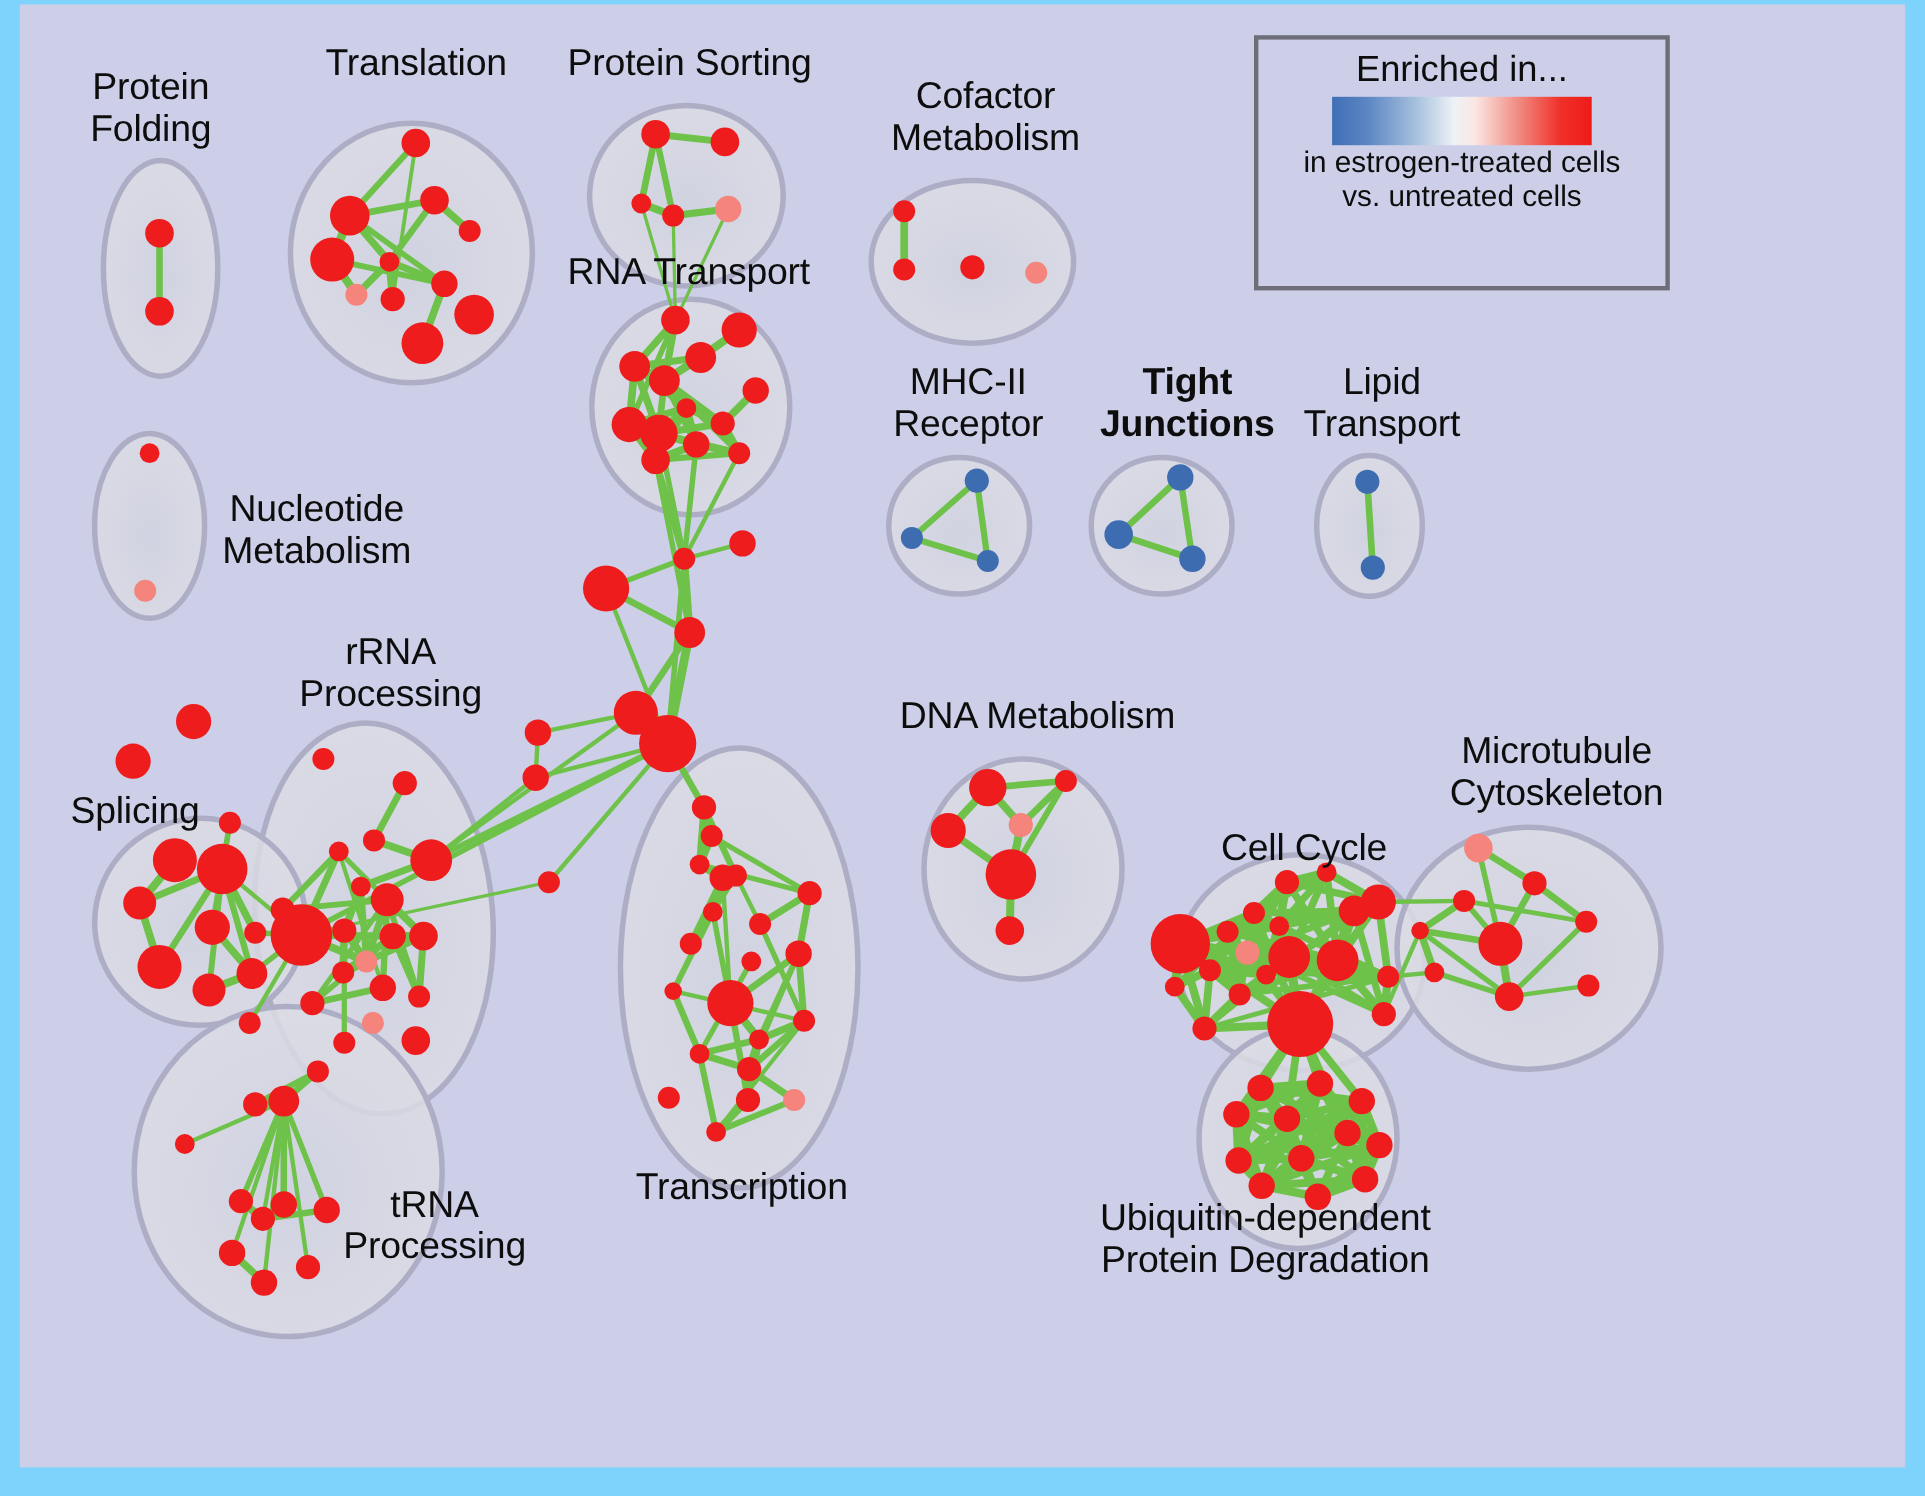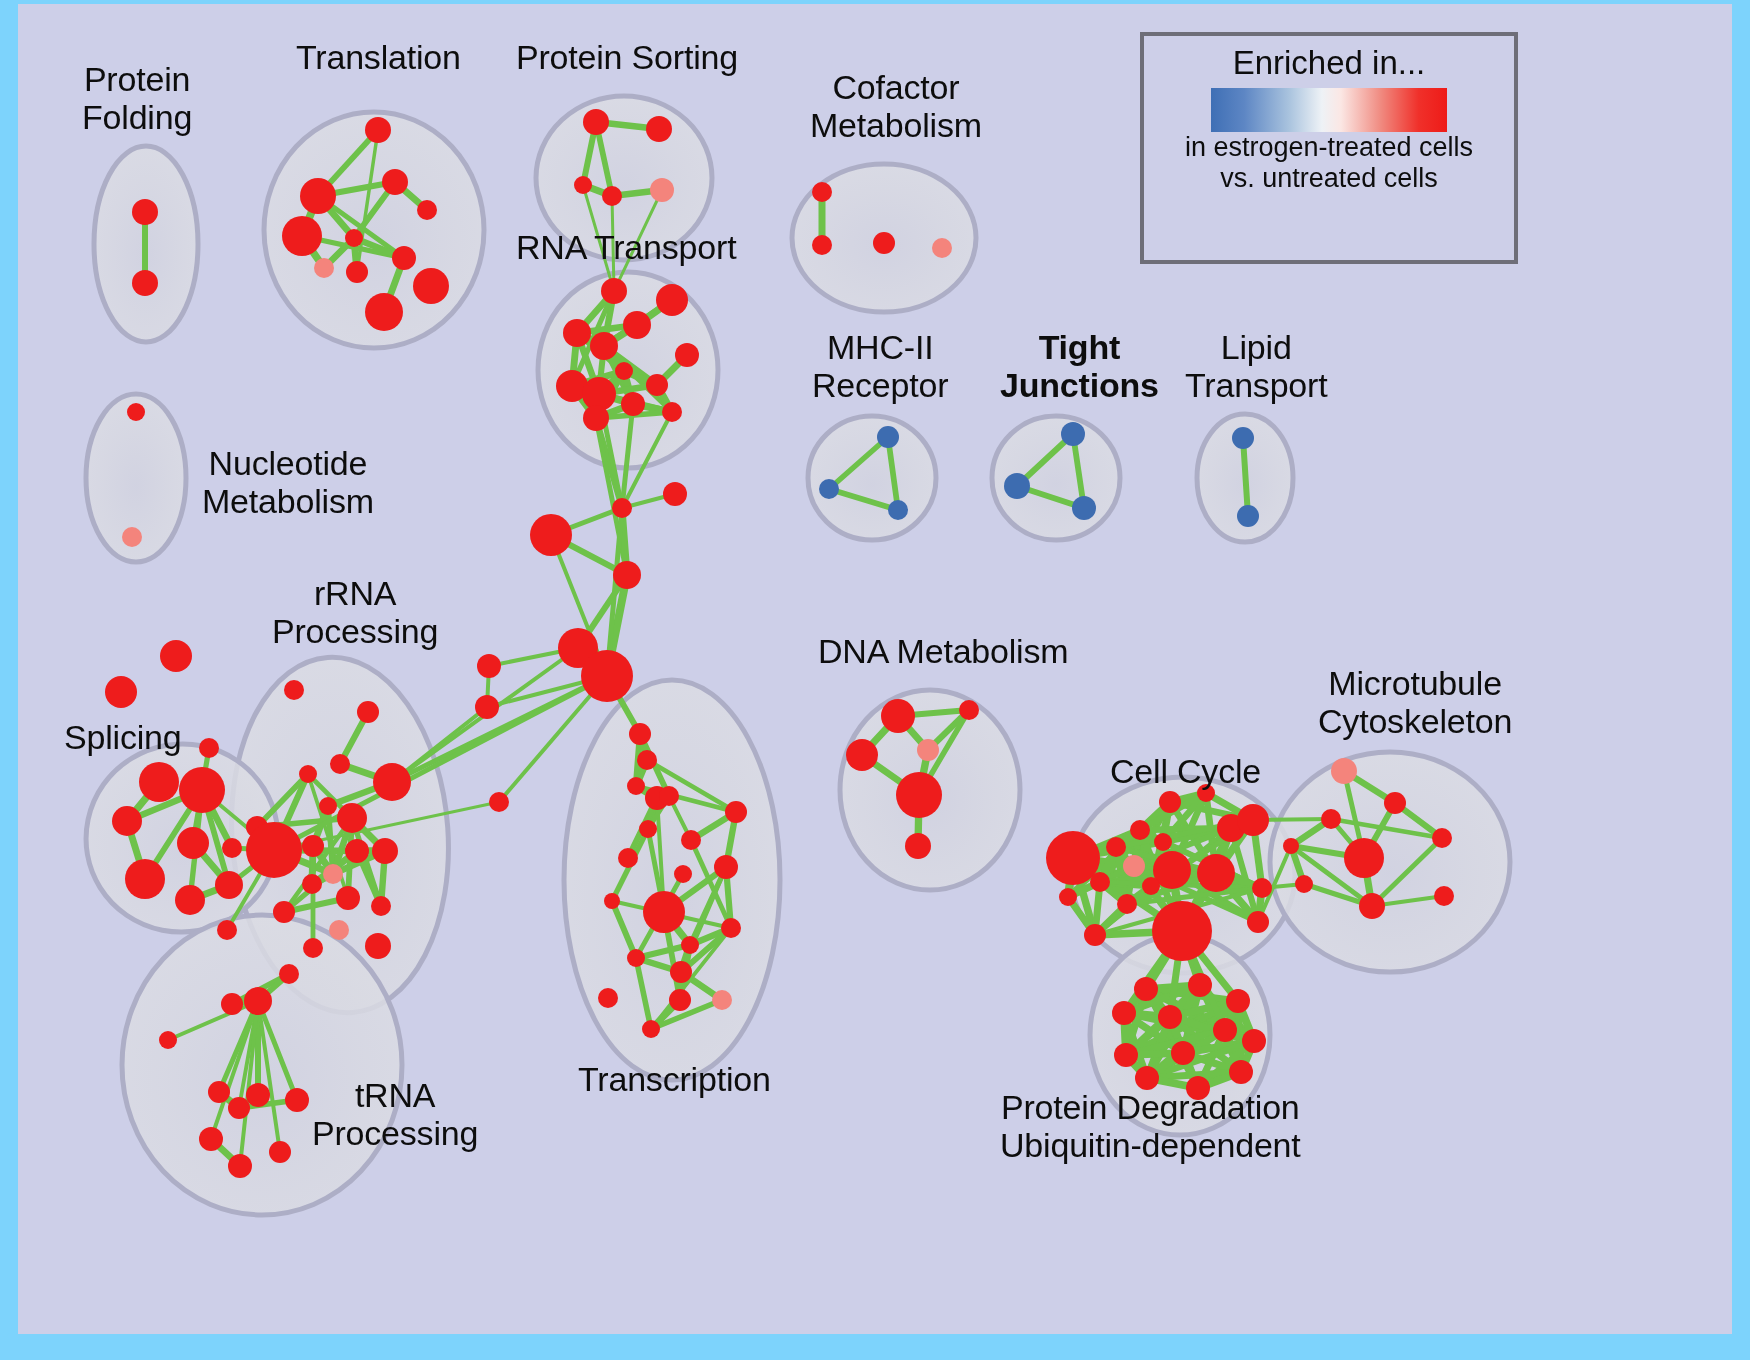--- a/index.html
+++ b/index.html
@@ -609,21 +609,21 @@
       <div class="cluster-label" style="left: 812px; top: 328px;"><div>MHC-II</div><div>Receptor</div></div>
       <div class="cluster-label" style="left: 1000px; top: 328px; font-weight: bold;"><div>Tight</div><div>Junctions</div></div>
       <div class="cluster-label" style="left: 1185px; top: 328px;"><div>Lipid</div><div>Transport</div></div>
       <div class="cluster-label" style="left: 272px; top: 574px;"><div>rRNA</div><div>Processing</div></div>
       <div class="cluster-label" style="left: 64px; top: 718px;"><div>Splicing</div></div>
       <div class="cluster-label" style="left: 818px; top: 632px;"><div>DNA Metabolism</div></div>
       <div class="cluster-label" style="left: 1318px; top: 664px;"><div>Microtubule</div><div>Cytoskeleton</div></div>
       <div class="cluster-label" style="left: 1110px; top: 752px;"><div>Cell Cycle</div></div>
       <div class="cluster-label" style="left: 578px; top: 1060px;"><div>Transcription</div></div>
       <div class="cluster-label" style="left: 312px; top: 1076px; text-align: center;"><div>tRNA</div><div>Processing</div></div>
-      <div class="cluster-label" style="left: 1000px; top: 1088px;"><div>Protein Degradation</div><div>Ubiquitin-dependent</div></div>
+      <div class="cluster-label" style="left: 1000px; top: 1088px;"><div>Ubiquitin-dependent</div><div>Protein Degradation</div></div>
     </div>
 
   <div id="legend">
     <div id="legend-title">Enriched in...</div>
     <div id="legend-bar"></div>
     <div class="legend-sub">in estrogen-treated cells</div>
     <div class="legend-sub">vs. untreated cells</div>
   </div>
 </div>
 

